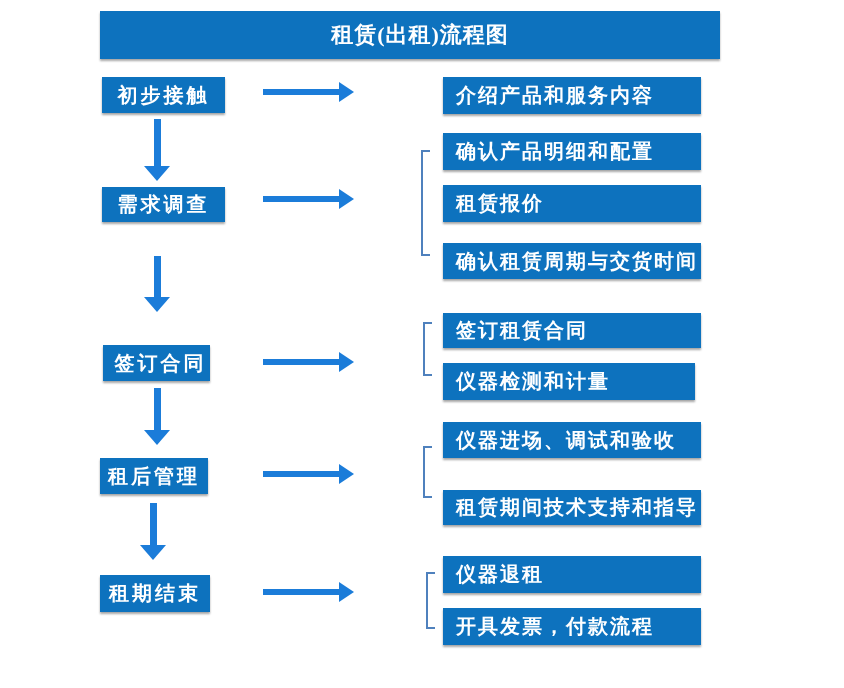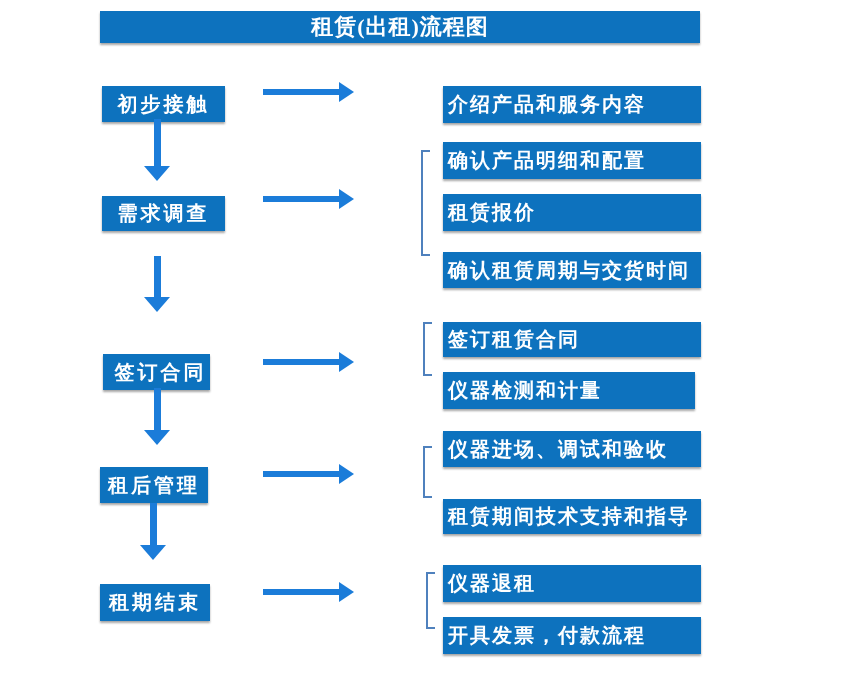--- a/index.html
+++ b/index.html
@@ -11,37 +11,37 @@
   }
   html,body{margin:0;padding:0;background:var(--bg);}
   #canvas{
     position:relative;
     width:844px;height:688px;
     background:var(--bg);
     overflow:hidden;
     font-family:"Liberation Serif","DejaVu Serif",serif;
   }
   .banner{
-    position:absolute;left:100px;top:11px;width:600px;height:32px;
+    position:absolute;left:100px;top:11px;width:600px;height:48px;
     background:var(--box);color:var(--text);
     display:flex;align-items:center;justify-content:center;
     font-size:22px;font-weight:bold;letter-spacing:1px;
     box-shadow:0 2px 2px rgba(0,0,0,.35);
+    padding-left:20px;
   }
   .box{
     position:absolute;
     background:var(--box);color:var(--text);
     display:flex;align-items:center;
     font-weight:bold;
     box-shadow:0 2px 2px rgba(0,0,0,.35);
     box-sizing:border-box;
-    margin-top:9px;
   }
   .stage{justify-content:center;font-size:20px;letter-spacing:3px;}
-  .detail{padding-left:5px;font-size:20px;letter-spacing:2px;white-space:nowrap;}
+  .detail{padding-left:13px;font-size:20px;letter-spacing:2px;white-space:nowrap;}
   .varrow{
     position:absolute;width:26px;
     display:flex;flex-direction:column;align-items:center;
   }
   .varrow .shaft{width:7px;flex:1;background:var(--arrow);}
   .varrow .head{
     width:0;height:0;
     border-left:13px solid transparent;
     border-right:13px solid transparent;
     border-top:15px solid var(--arrow);

